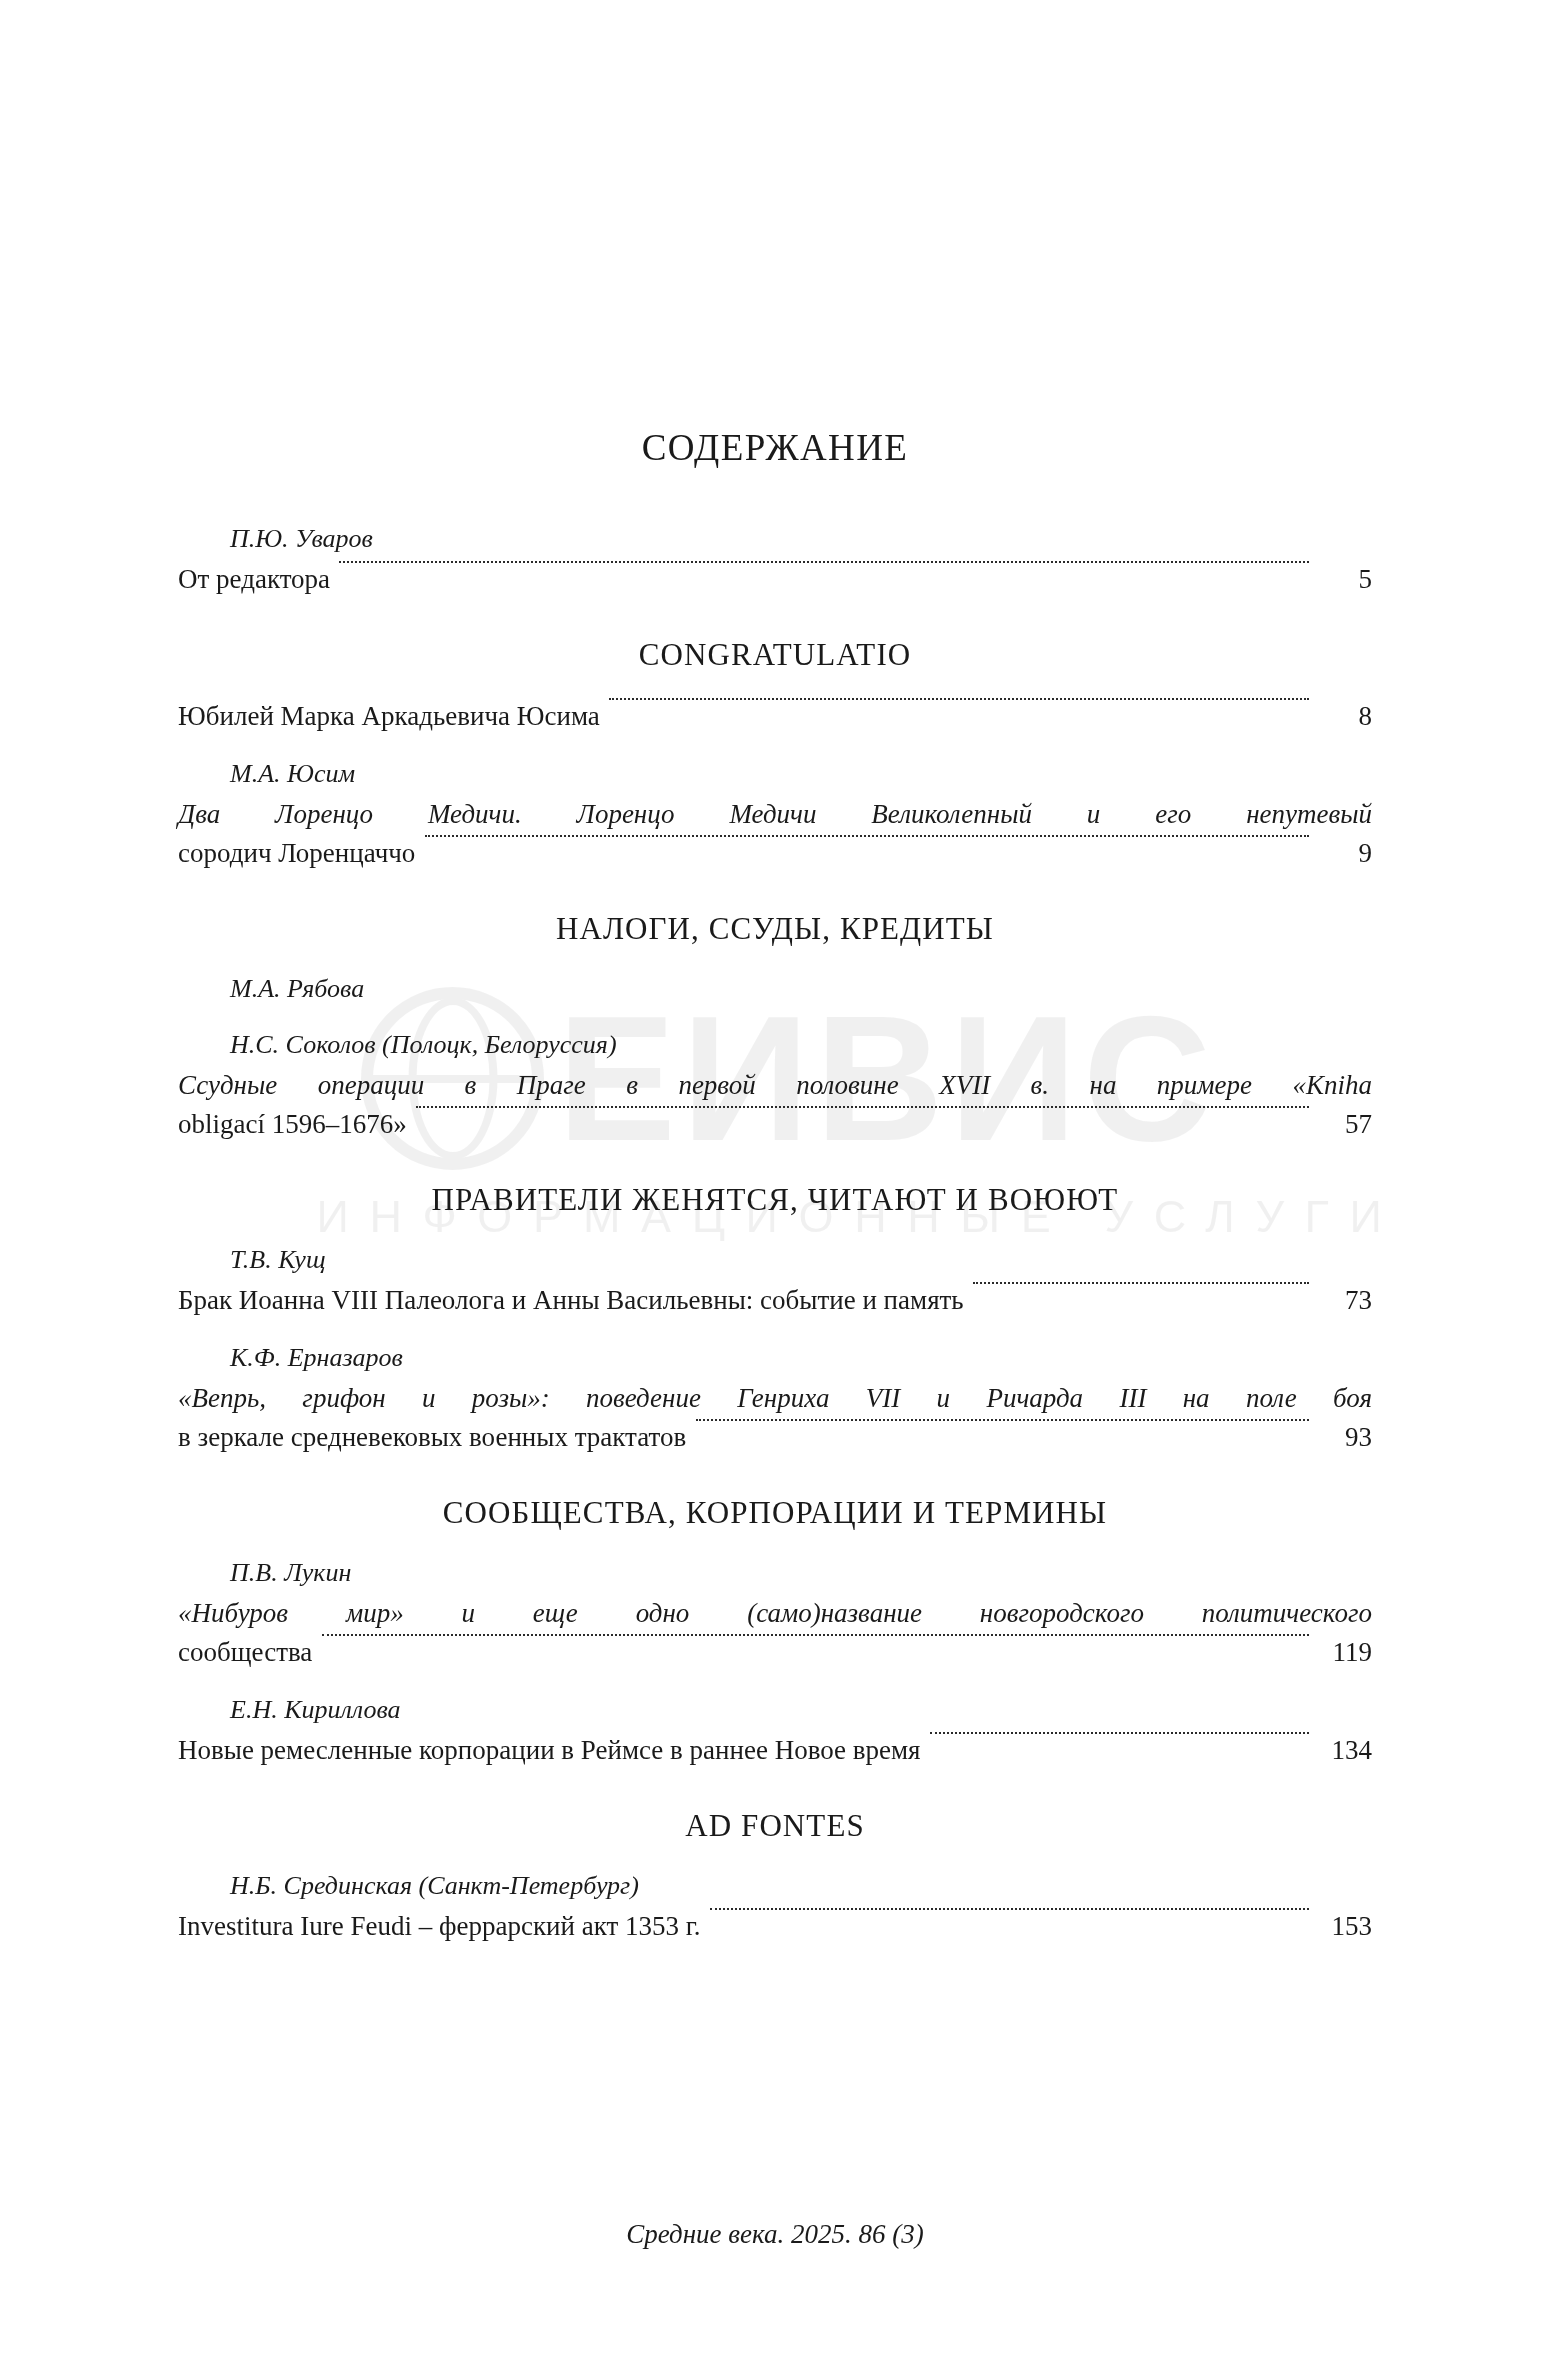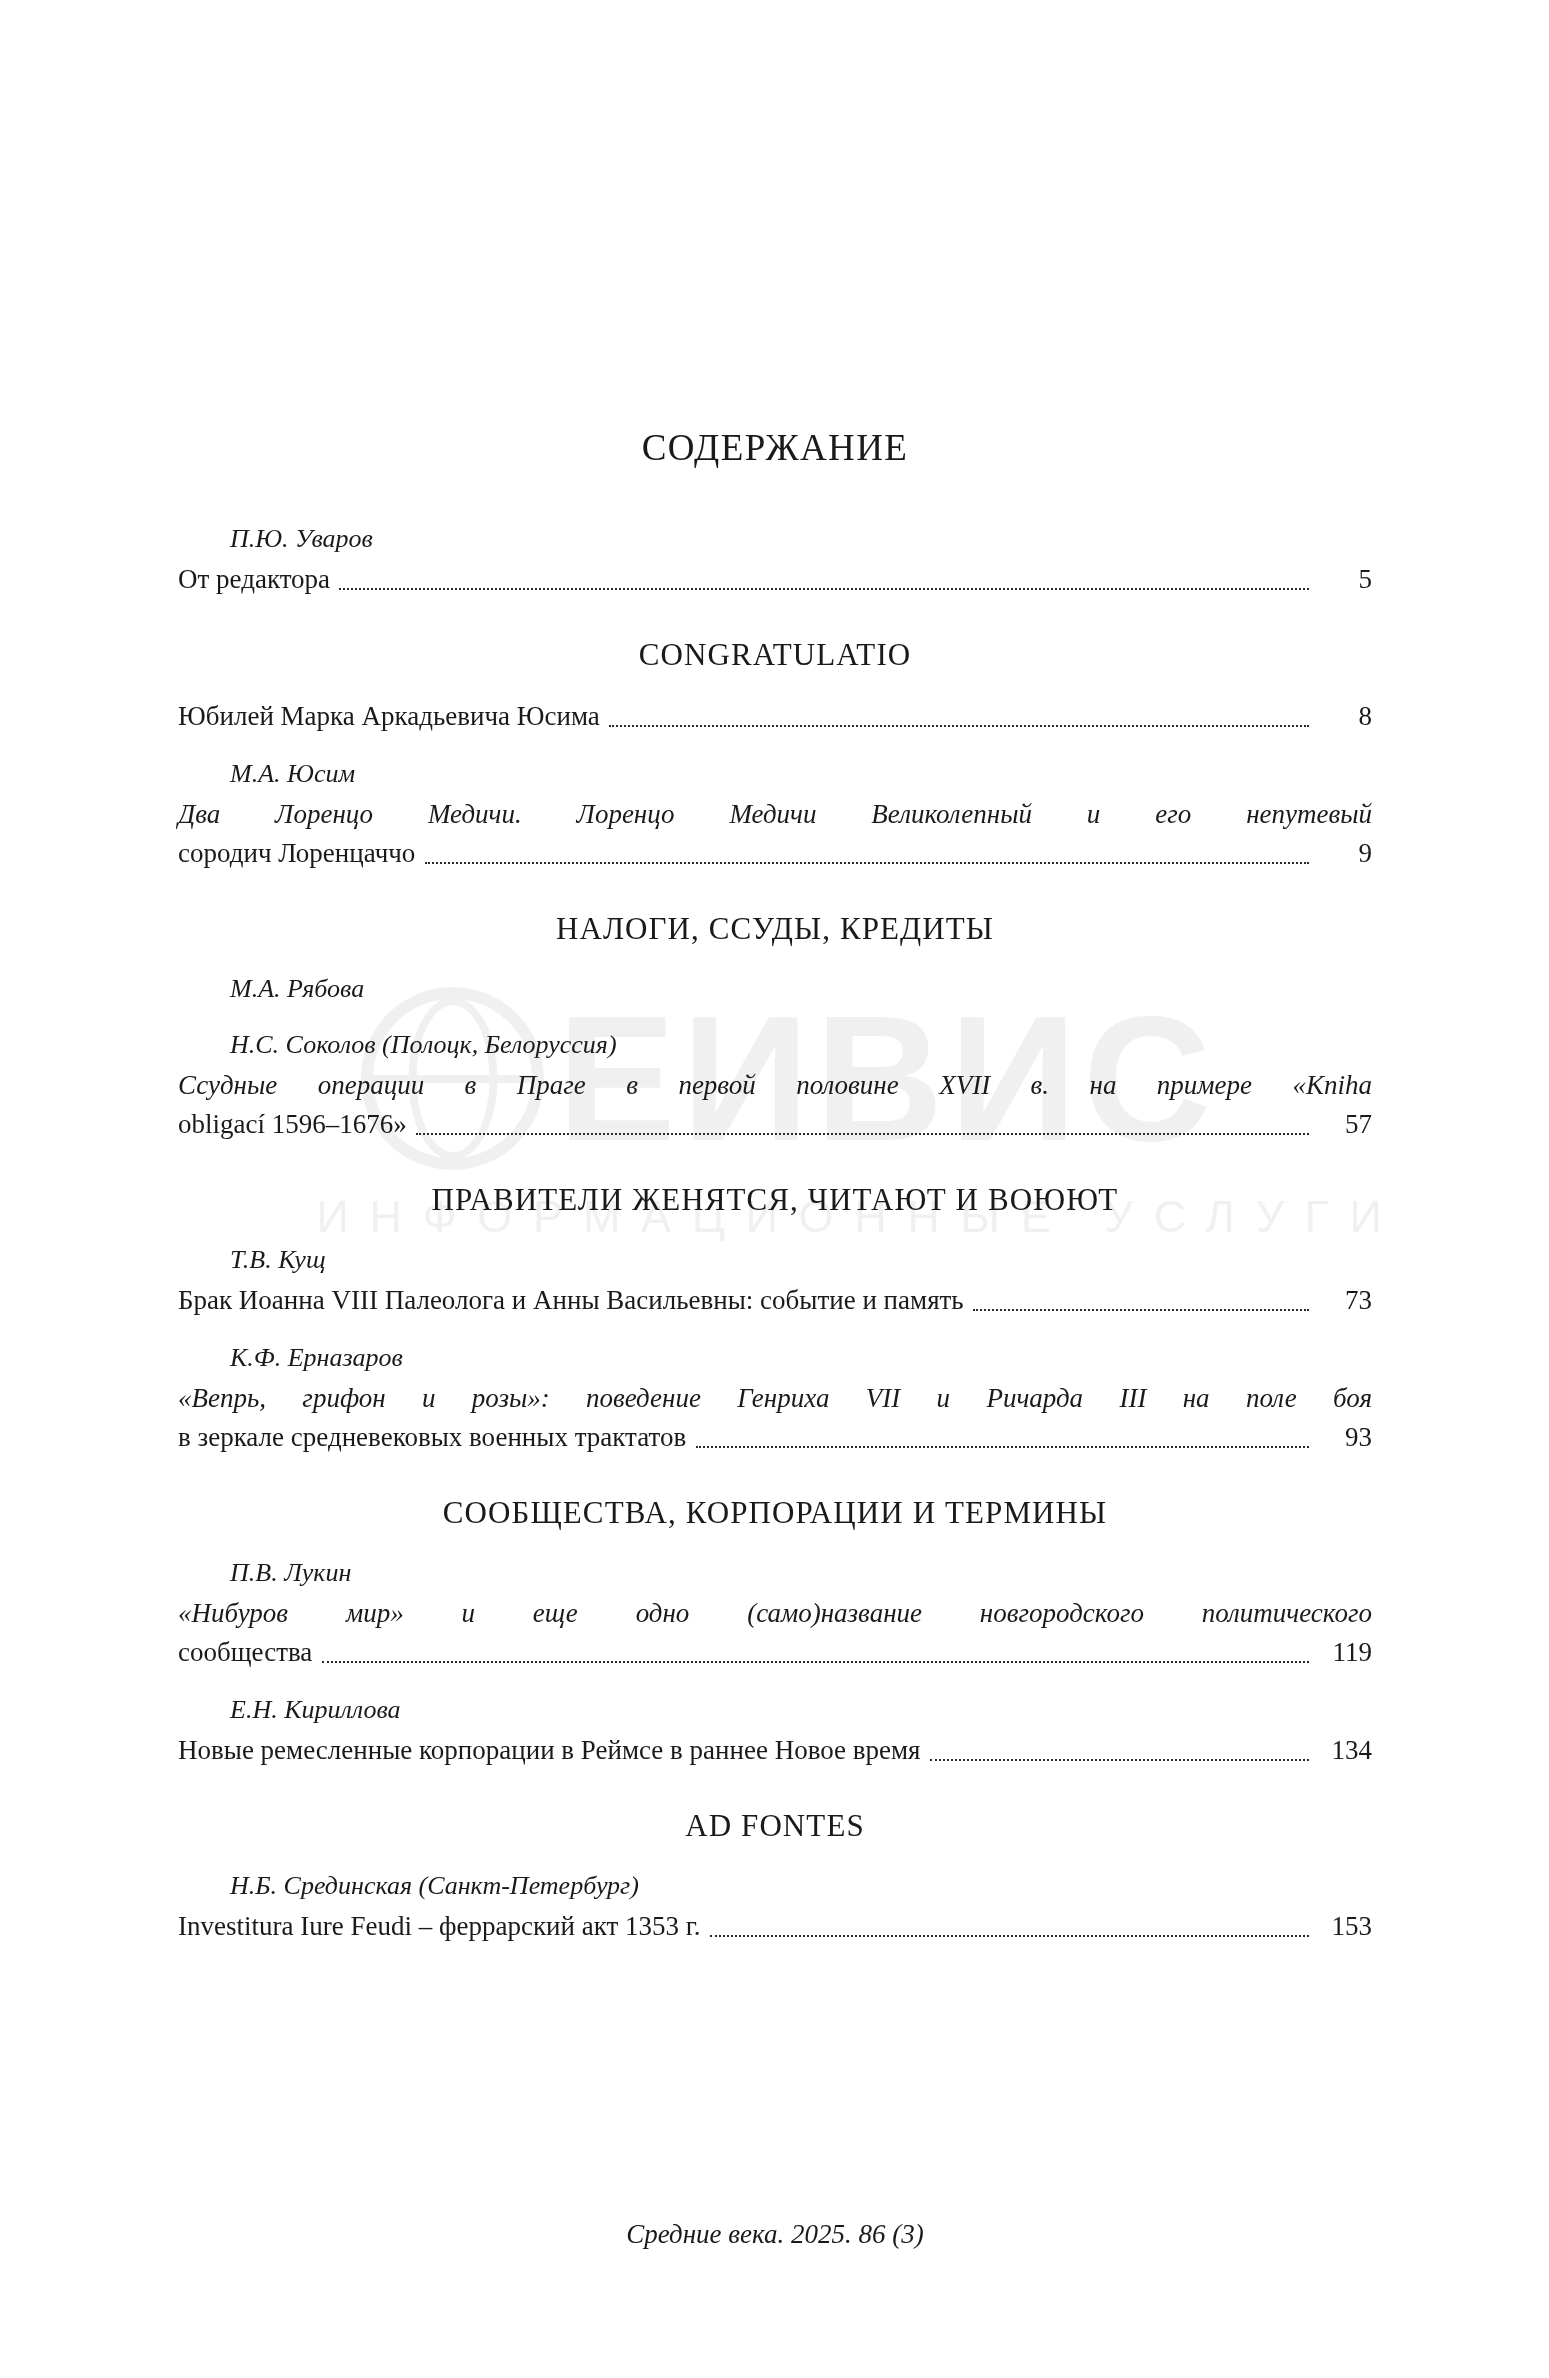--- a/index.html
+++ b/index.html
@@ -120,21 +120,21 @@
     font-style: italic;
     font-size: 26px;
     margin-left: 52px;
     margin-bottom: 3.7px;
     line-height: 1.35;
   }
 
   
   .line {
     display: flex;
-    align-items: flex-end;
+    align-items: flex-start;
     font-size: 27px;
     line-height: 1.42;
   }
   .line .txt {
     white-space: pre-wrap;
   }
   .line .leader {
     flex: 1 1 auto;
     border-bottom: 2.1px dotted #2a2a2a;
     margin: 0 9.4px 8.4px 9.4px;

